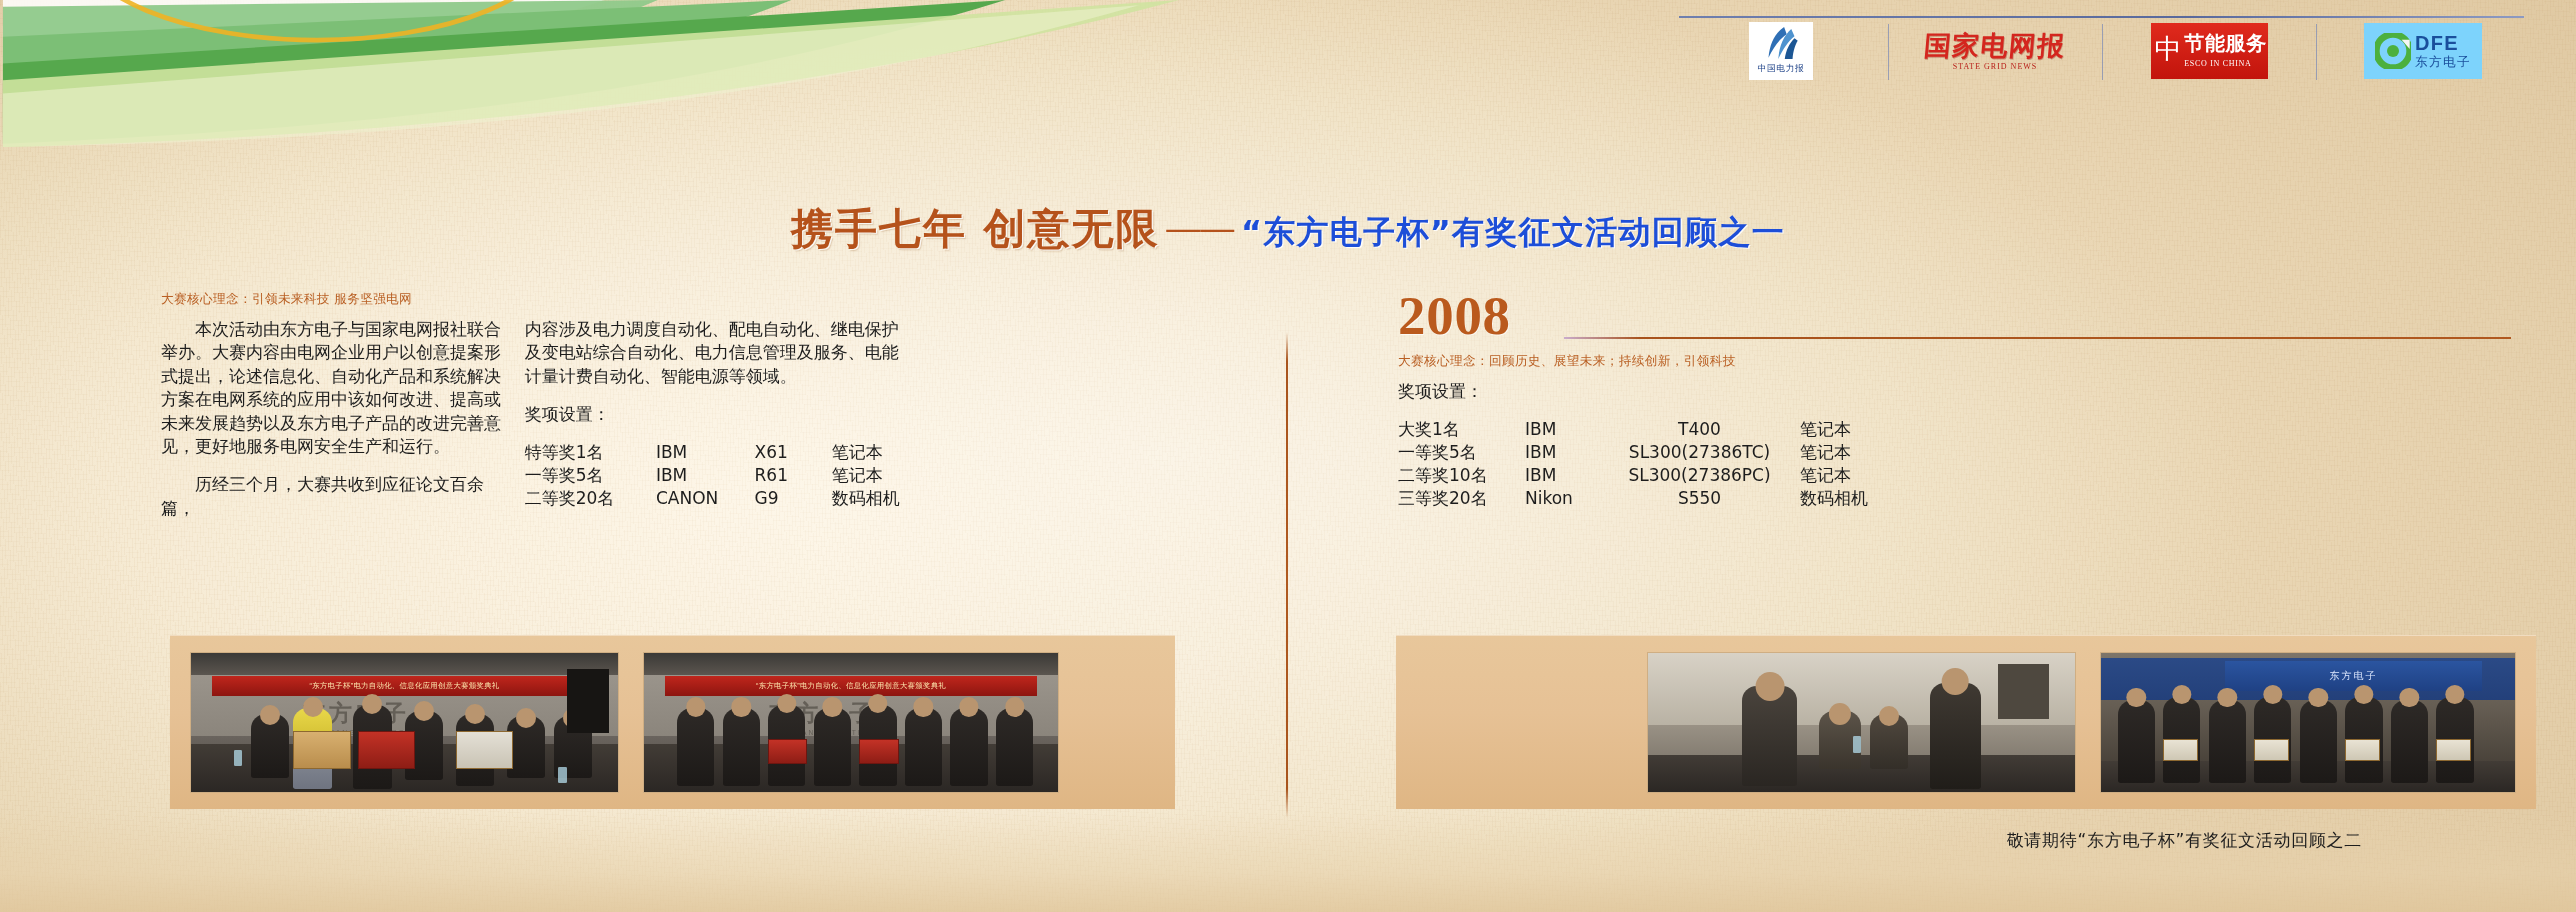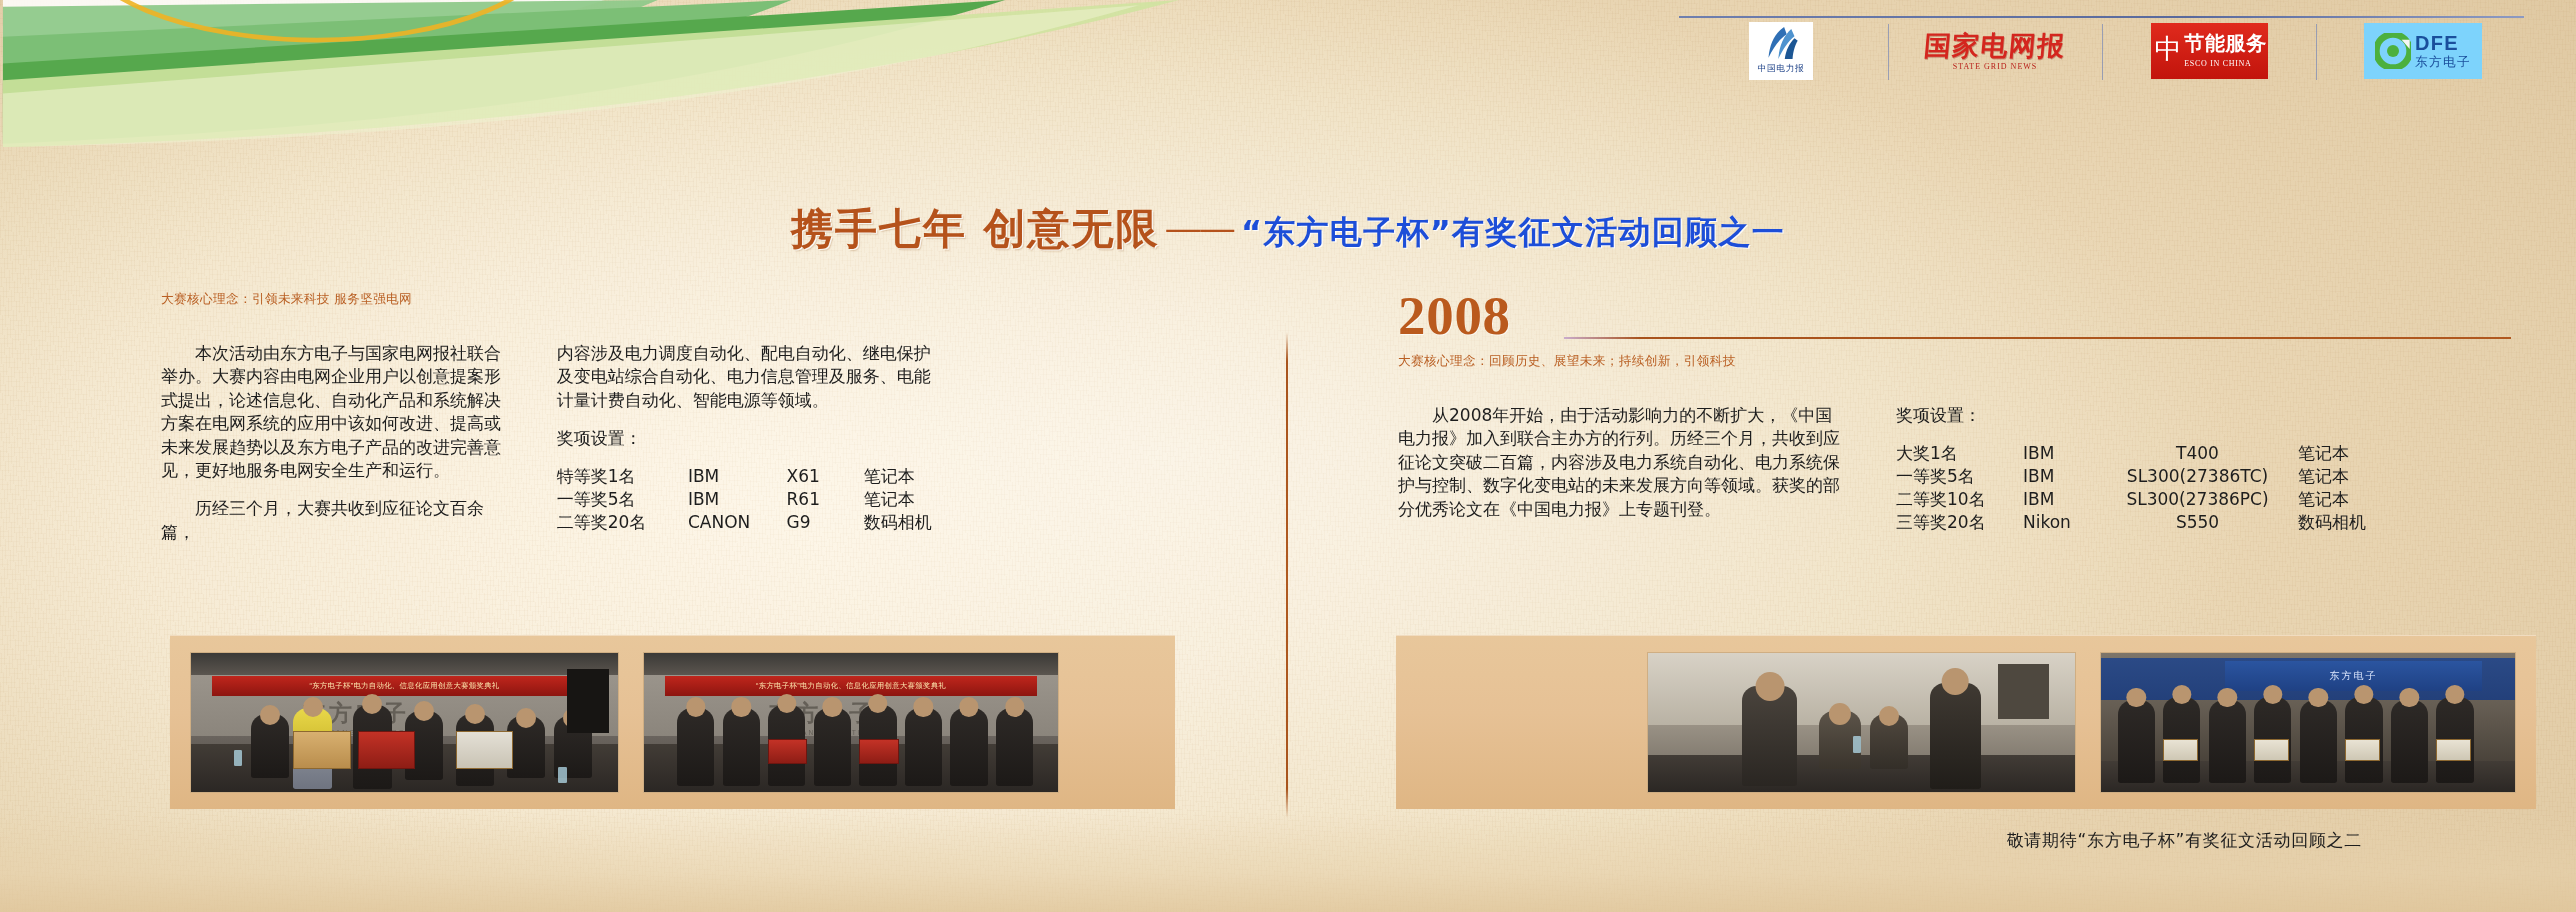--- a/index.html
+++ b/index.html
@@ -119,21 +119,21 @@
     position:absolute;left:156px;right:0;bottom:10.7px;height:2px;
     background:linear-gradient(90deg,#a84d17,#c9accc 0%, #a8521c 8%, #b0581f 100%);
   }
   #y2008 .year-rule{left:166px;}
 
   .motto{
     color:#b95f23;font-size:12.7px;letter-spacing:0.3px;margin-top:2.7px;
     font-family:"DejaVu Sans","Liberation Sans",sans-serif;
   }
 
-  .cols{display:flex;margin-top:34px;gap:32px;}
+  .cols{display:flex;margin-top:10px;}
   .col{font-size:17px;line-height:23.5px;color:#1d1d1d;
        font-family:"DejaVu Sans","Liberation Sans",sans-serif;}
   .col p{margin:0 0 14.7px 0;}
   .col p.ind{text-indent:2em;}
 
   #y2007 .col-a{width:349px;margin-right:14.7px;}
   #y2007 .col-b{width:375px;}
   #y2008 .col-a{width:442px;margin-right:24px;}
   #y2008 .col-b{width:536px;}
 
@@ -302,23 +302,20 @@
   </div>
 </div>
 
 <div class="yearblock" id="y2008">
   <div class="year-head">
     <span class="year-num">2008</span>
     <span class="year-rule"></span>
   </div>
   <div class="motto">大赛核心理念：回顾历史、展望未来；持续创新，引领科技</div>
   <div class="cols">
-    <div class="col col-a">
-      <p class="ind">从2008年开始，由于活动影响力的不断扩大，《中国电力报》加入到联合主办方的行列。历经三个月，共收到应征论文突破二百篇，内容涉及电力系统自动化、电力系统保护与控制、数字化变电站的未来发展方向等领域。获奖的部分优秀论文在《中国电力报》上专题刊登。</p>
-    </div>
     <div class="col col-b">
       <p class="awards-title">奖项设置：</p>
       <table class="awards">
         <tbody>
             <tr>
           <td class="c0">大奖1名</td>
           <td class="c1">IBM</td>
           <td class="c2">T400</td>
           <td class="c3">笔记本</td>
         </tr>

